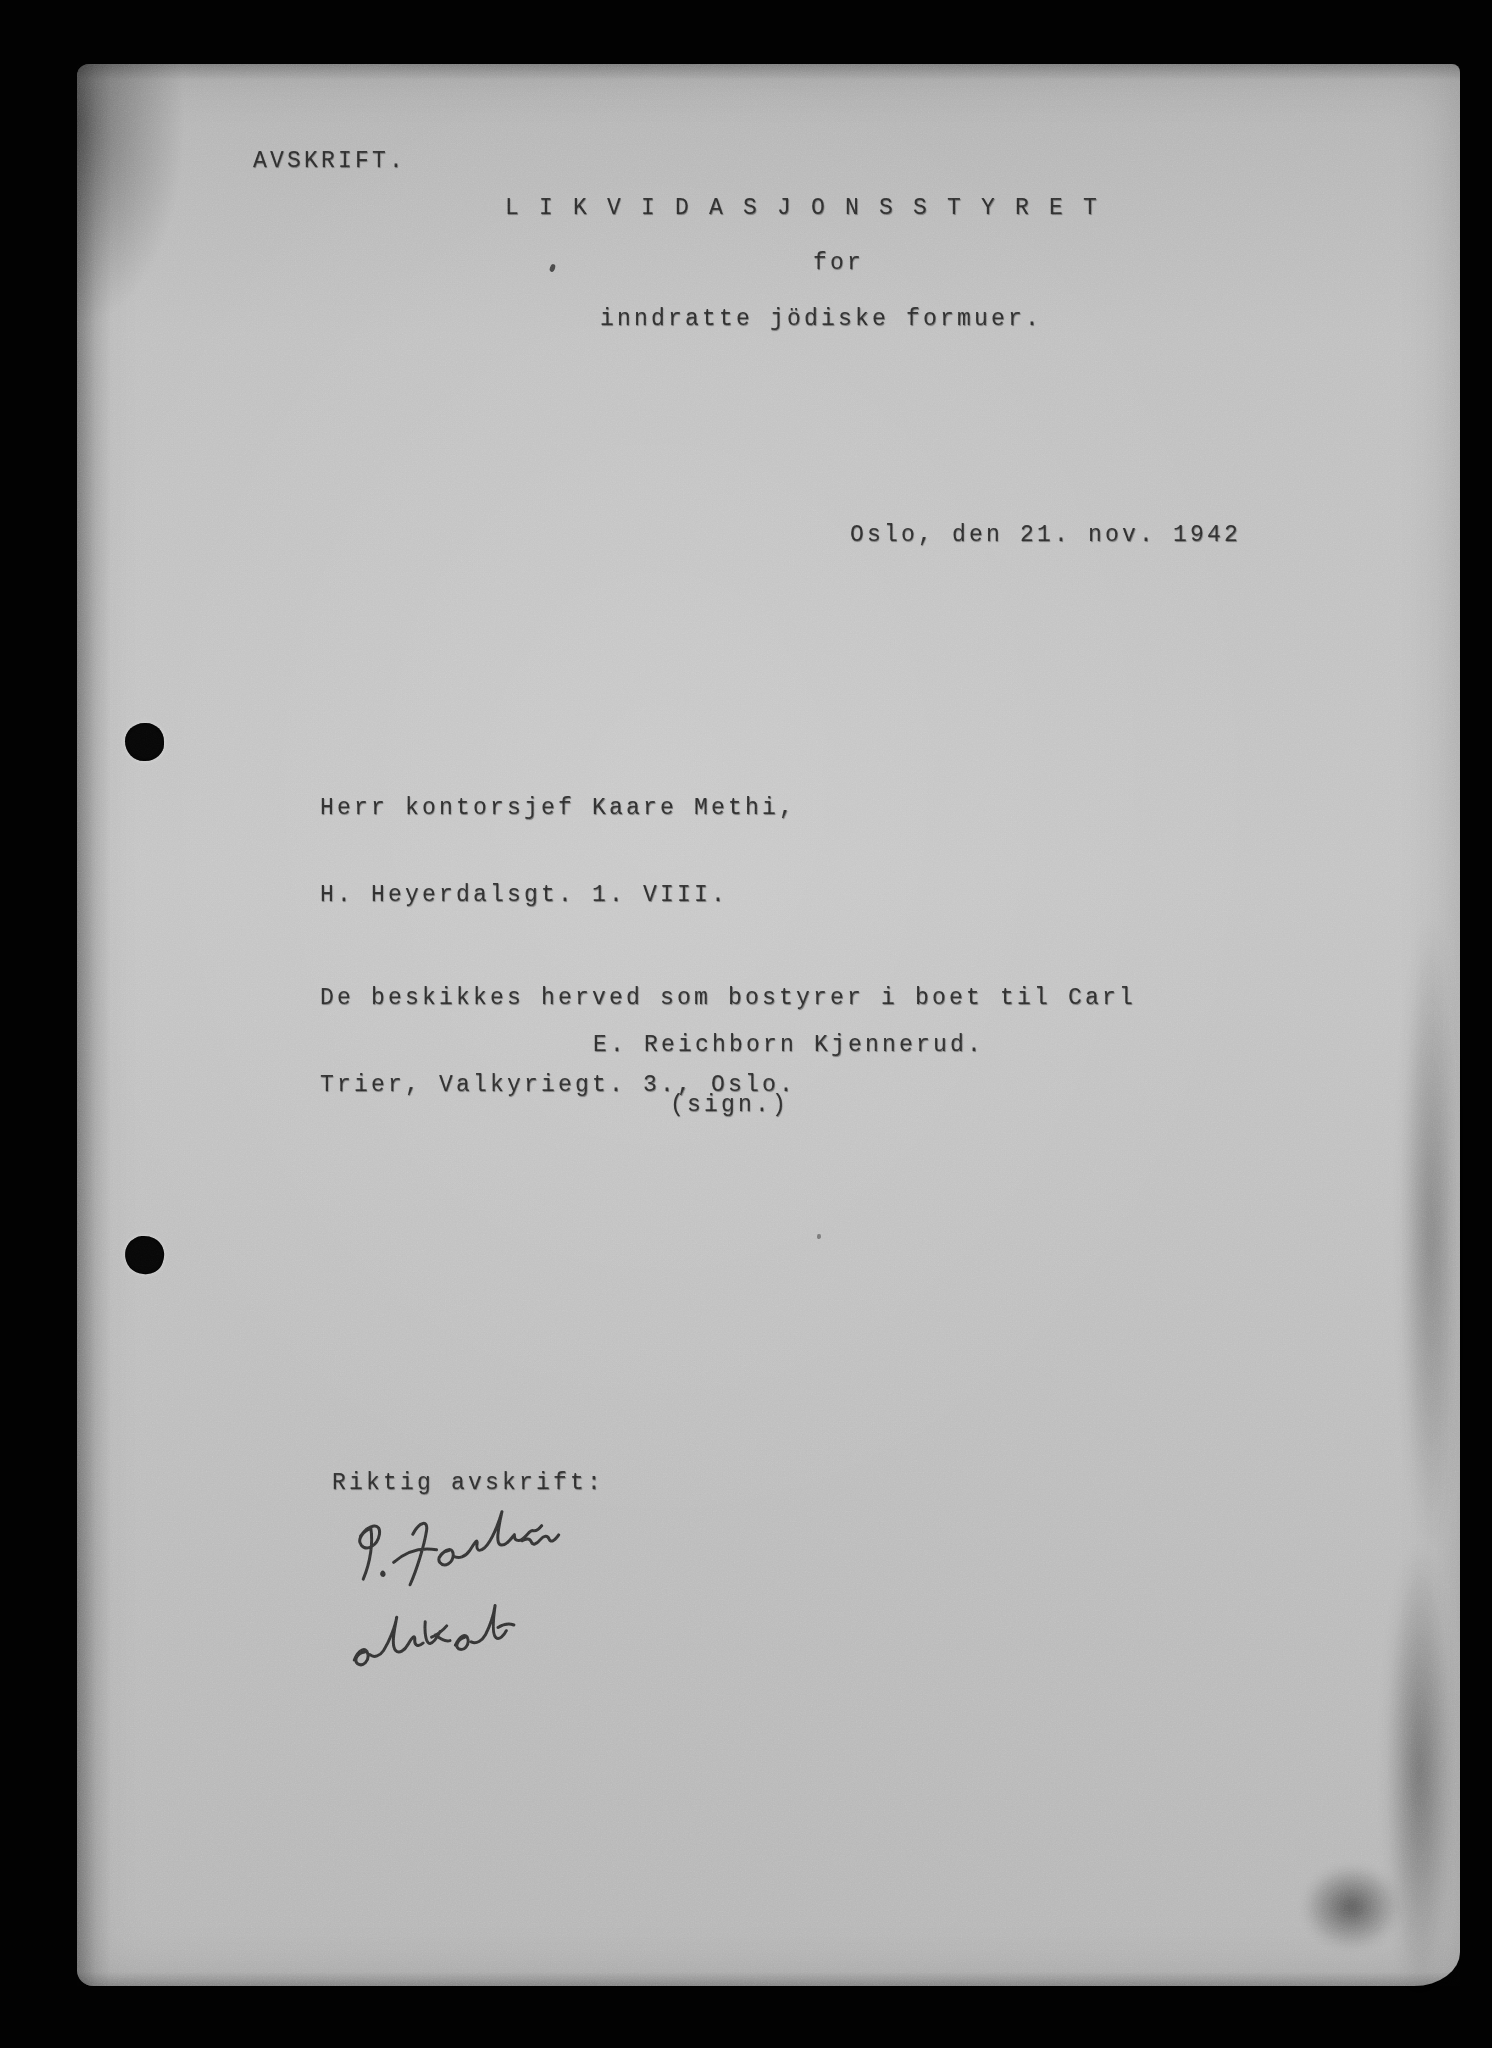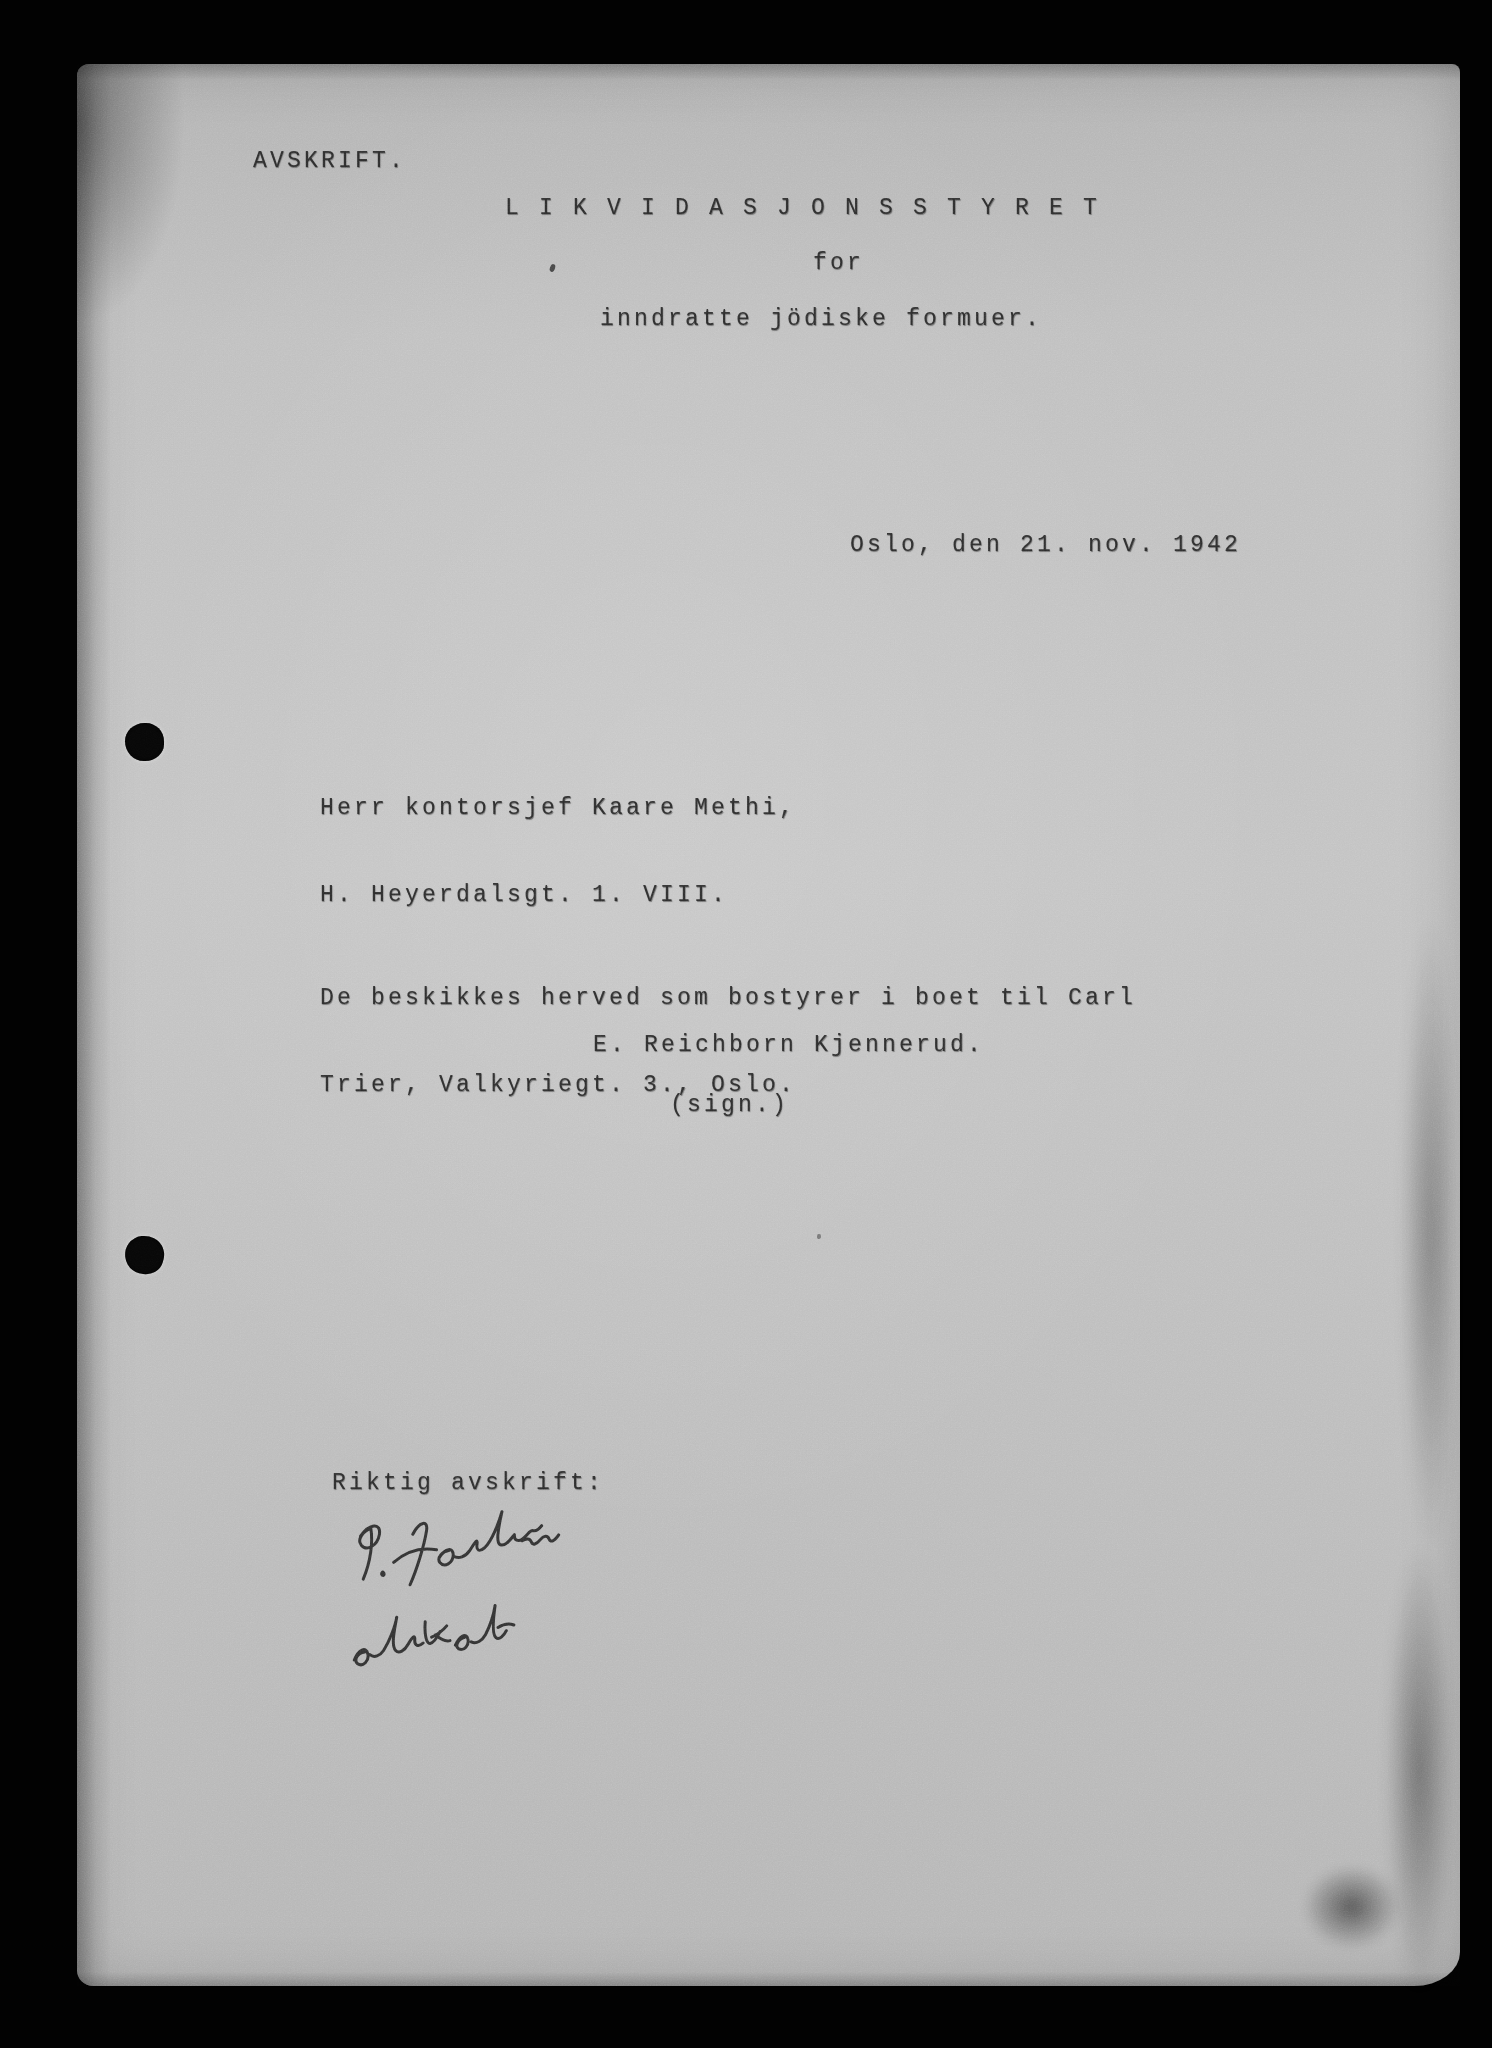--- a/index.html
+++ b/index.html
@@ -112,21 +112,21 @@
 
     <div class="typed" style="left:176px;top:84px;">AVSKRIFT.</div>
 
     <div class="typed" style="left:428px;top:131px;">L I K V I D A S J O N S S T Y R E T</div>
     <div class="typed" style="left:736px;top:186px;font-family:Liberation Mono, monospace;">for</div>
     <div class="typed" style="left:523px;top:242px;">inndratte jödiske formuer.</div>
 
     <div class="speck" style="left:473px;top:200px;transform:rotate(18deg);"></div>
     <div class="speck" style="left:740px;top:1170px;width:4px;height:5px;opacity:.6;"></div>
 
-    <div class="typed" style="left:773px;top:468px;">Oslo, den 21. nov. 1942</div>
+    <div class="typed" style="left:773px;top:458px;">Oslo, den 21. nov. 1942</div>
 
     <div class="typed lh29" style="left:243px;top:672px;">
       <div>Herr kontorsjef Kaare Methi,</div>
       <div>H. Heyerdalsgt. 1. VIII.</div>
     </div>
 
     <div class="typed lh29" style="left:243px;top:862px;">
       <div>De beskikkes herved som bostyrer i boet til Carl</div>
       <div>Trier, Valkyriegt. 3., Oslo.</div>
     </div>

